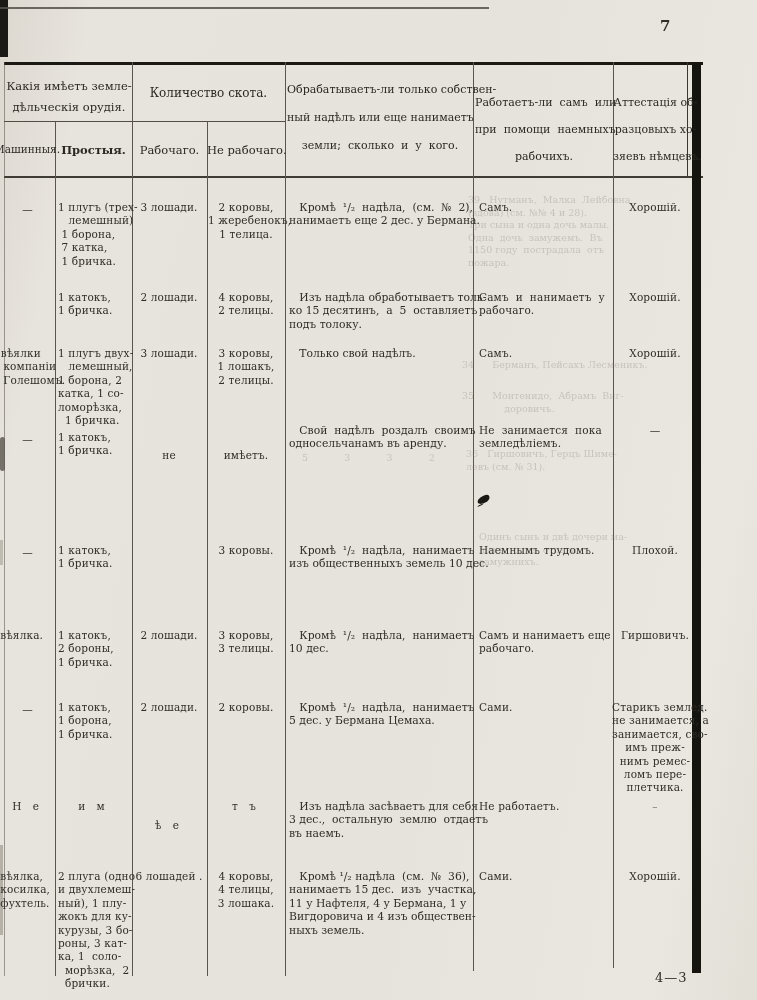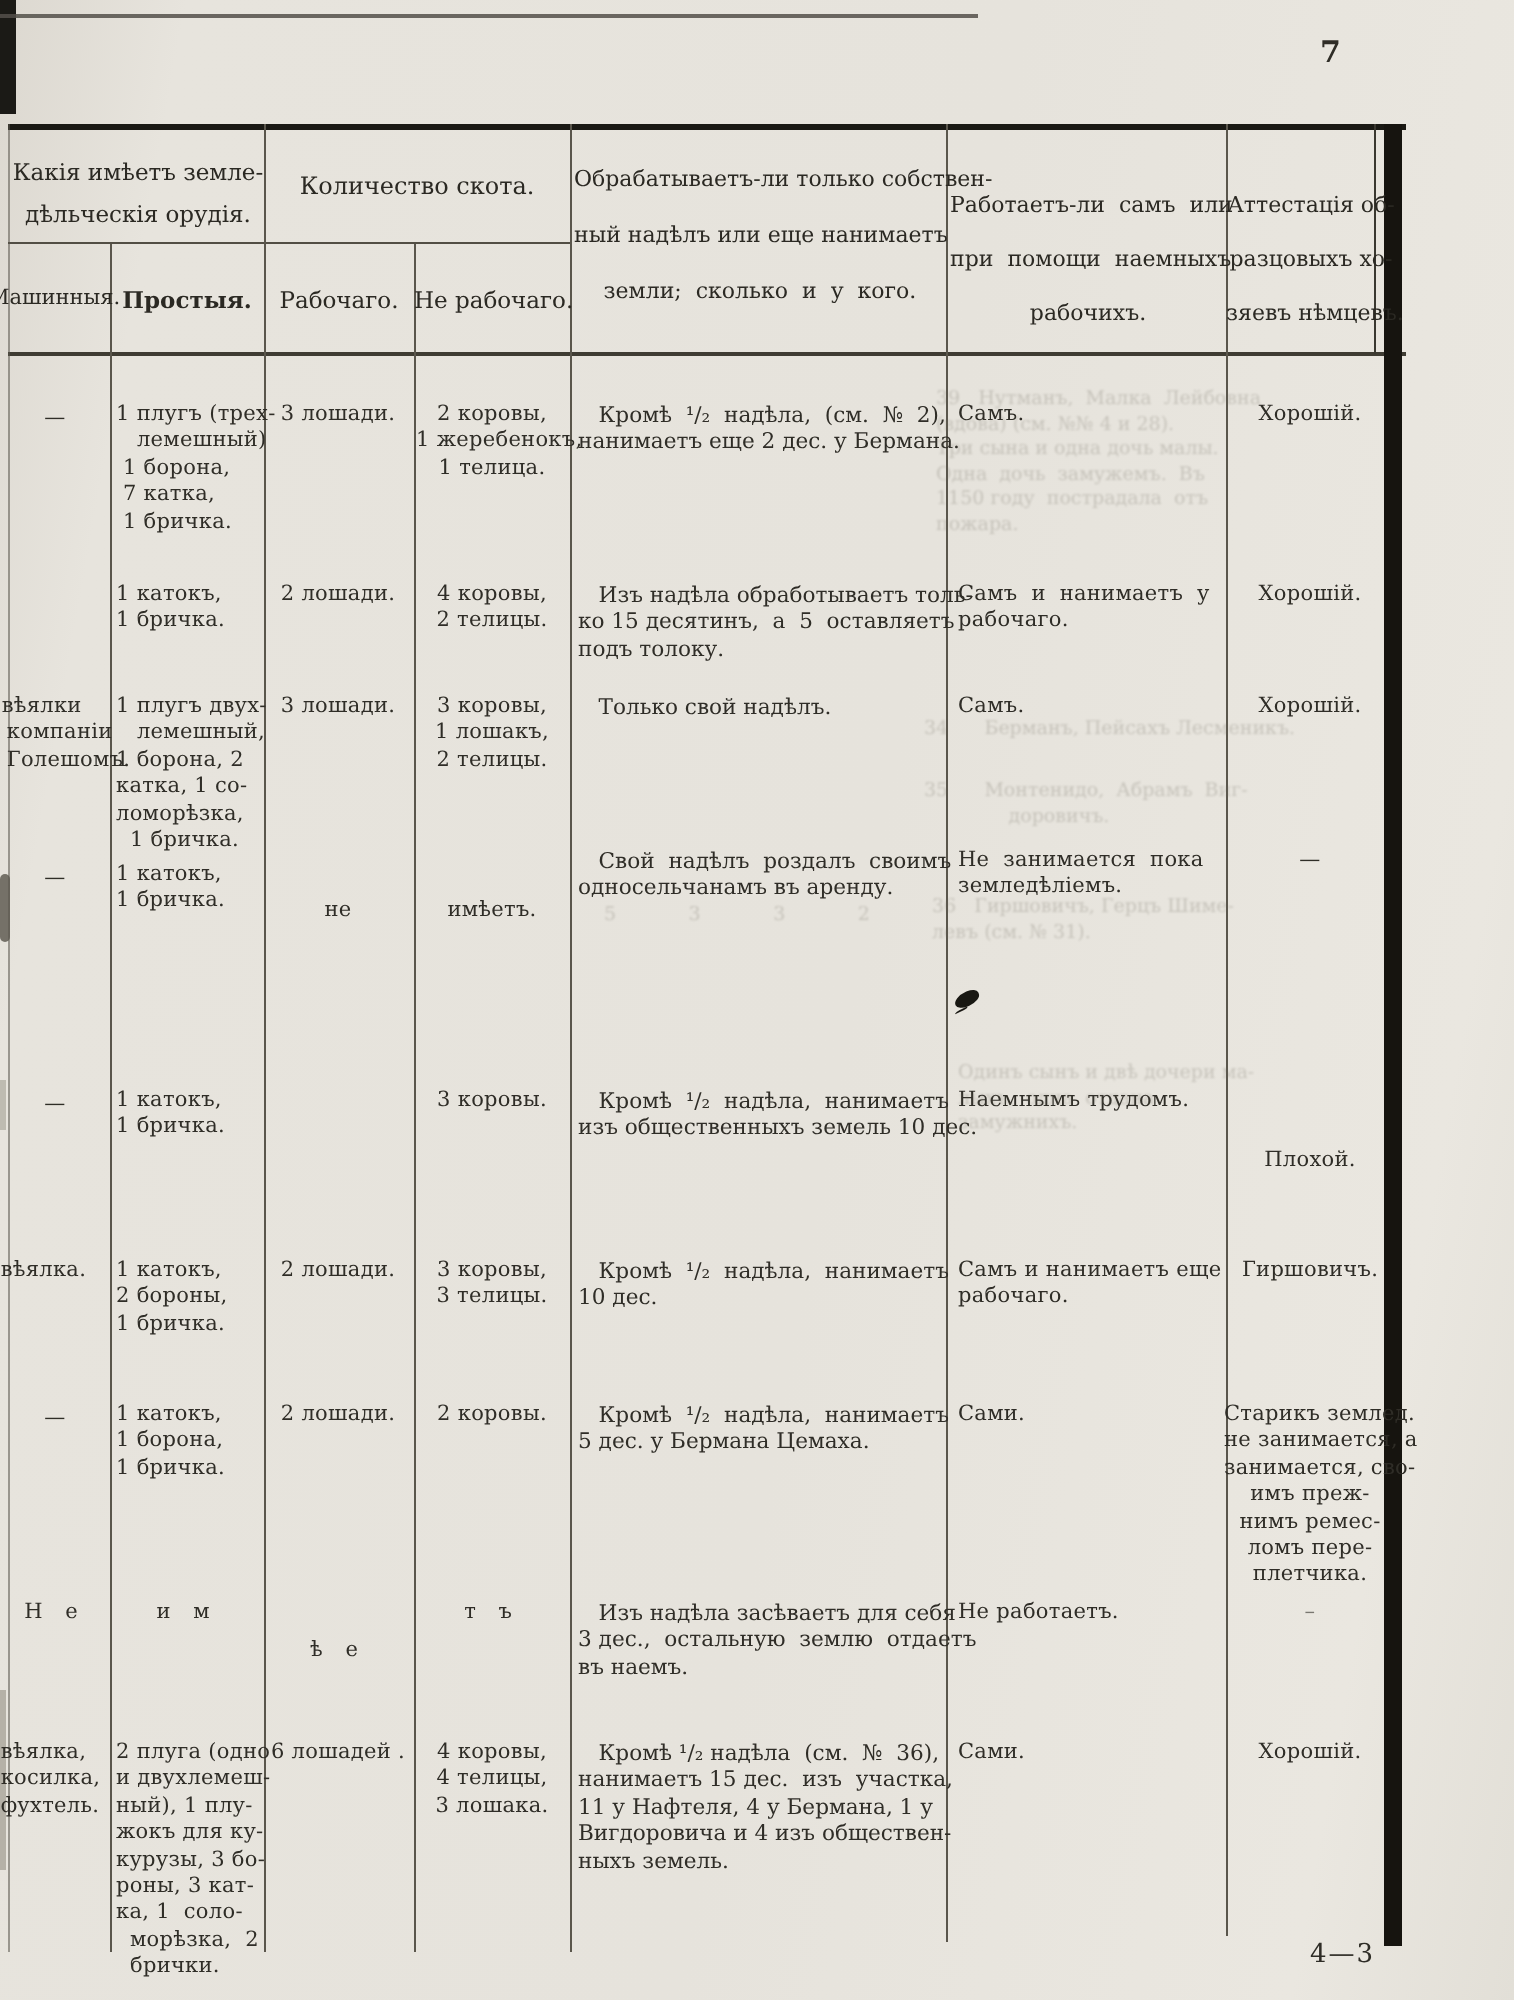--- a/index.html
+++ b/index.html
@@ -118,21 +118,21 @@
   <div class="cell tc" style="left:612px;top:424px;width:86px;">—</div>
   <div class="edge" style="left:477px;top:496px;width:13px;height:7px;background:#191813;border-radius:60% 40% 55% 45%;transform:rotate(-24deg);box-shadow:-5px 4px 0 -3px #191813;"></div>
 
   <div class="cell tc" style="left:2px;top:546px;width:51px;">—</div>
   <div class="cell" style="left:58px;top:544px;">1 катокъ,
 1 бричка.</div>
   <div class="cell tc" style="left:208px;top:544px;width:76px;">3 коровы.</div>
   <div class="cell cult" style="left:289px;top:544px;width:182px;">   Кромѣ  ¹/₂  надѣла,  нанимаетъ
 изъ общественныхъ земель 10 дес.</div>
   <div class="cell" style="left:479px;top:544px;">Наемнымъ трудомъ.</div>
-  <div class="cell tc" style="left:612px;top:544px;width:86px;margin-top:30px;">Плохой.</div>
+  <div class="cell tc" style="left:612px;top:544px;width:86px;">Плохой.</div>
 
   <div class="cell" style="left:-10px;top:629px;">1 вѣялка.</div>
   <div class="cell" style="left:58px;top:629px;">1 катокъ,
 2 бороны,
 1 бричка.</div>
   <div class="cell tc" style="left:134px;top:629px;width:70px;">2 лошади.</div>
   <div class="cell tc" style="left:208px;top:629px;width:76px;">3 коровы,
 3 телицы.</div>
   <div class="cell cult" style="left:289px;top:629px;width:182px;">   Кромѣ  ¹/₂  надѣла,  нанимаетъ
 10 дес.</div>

